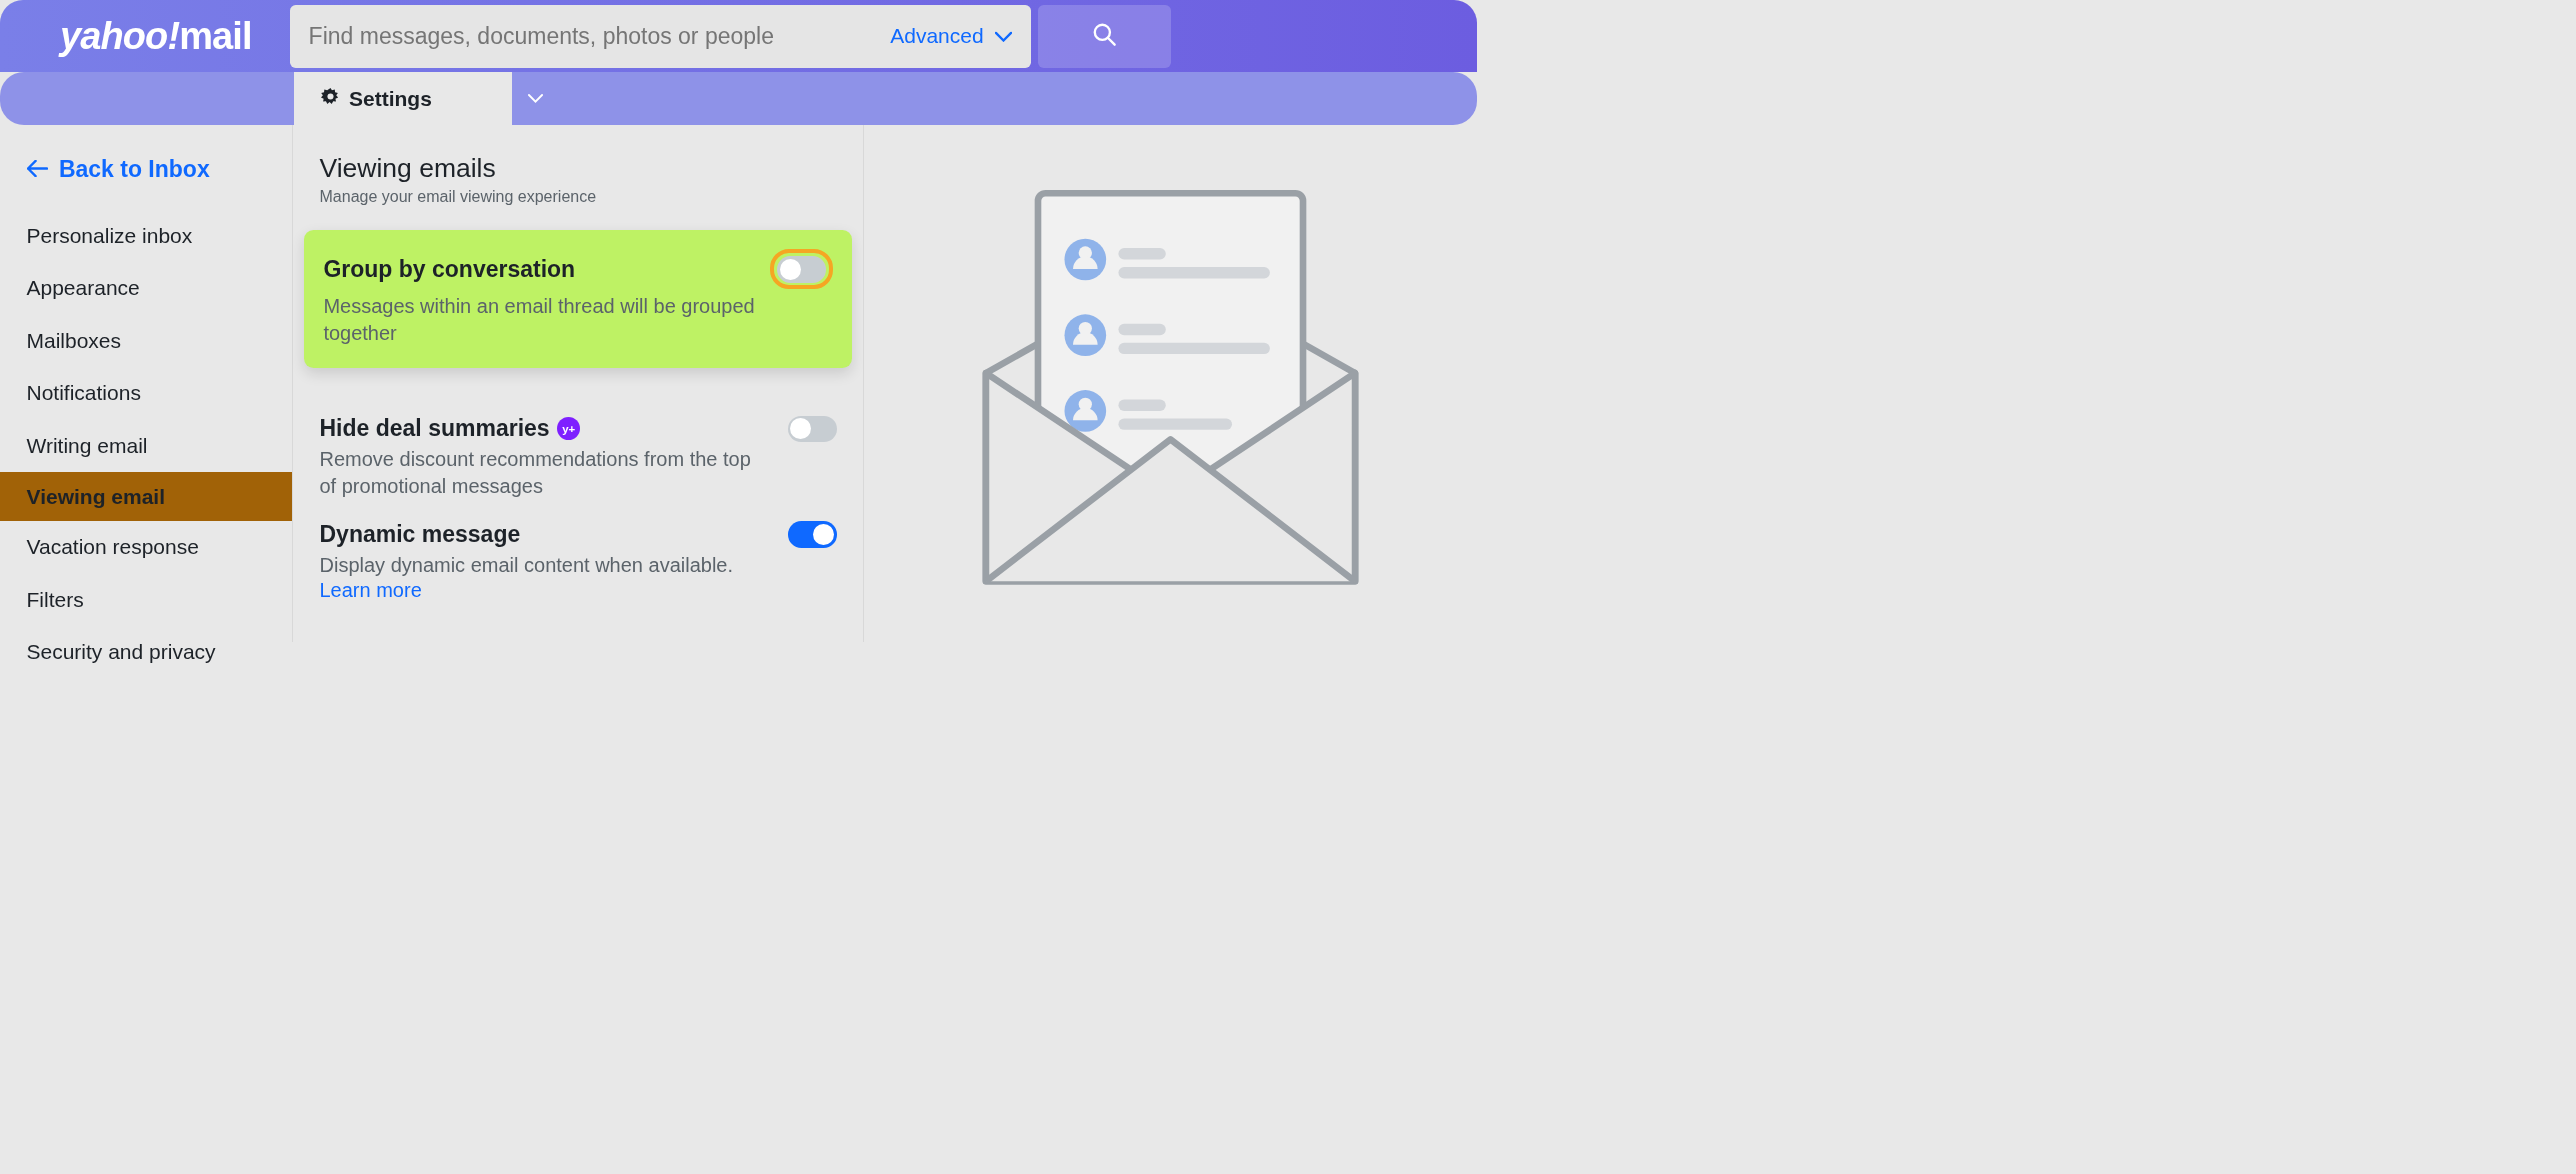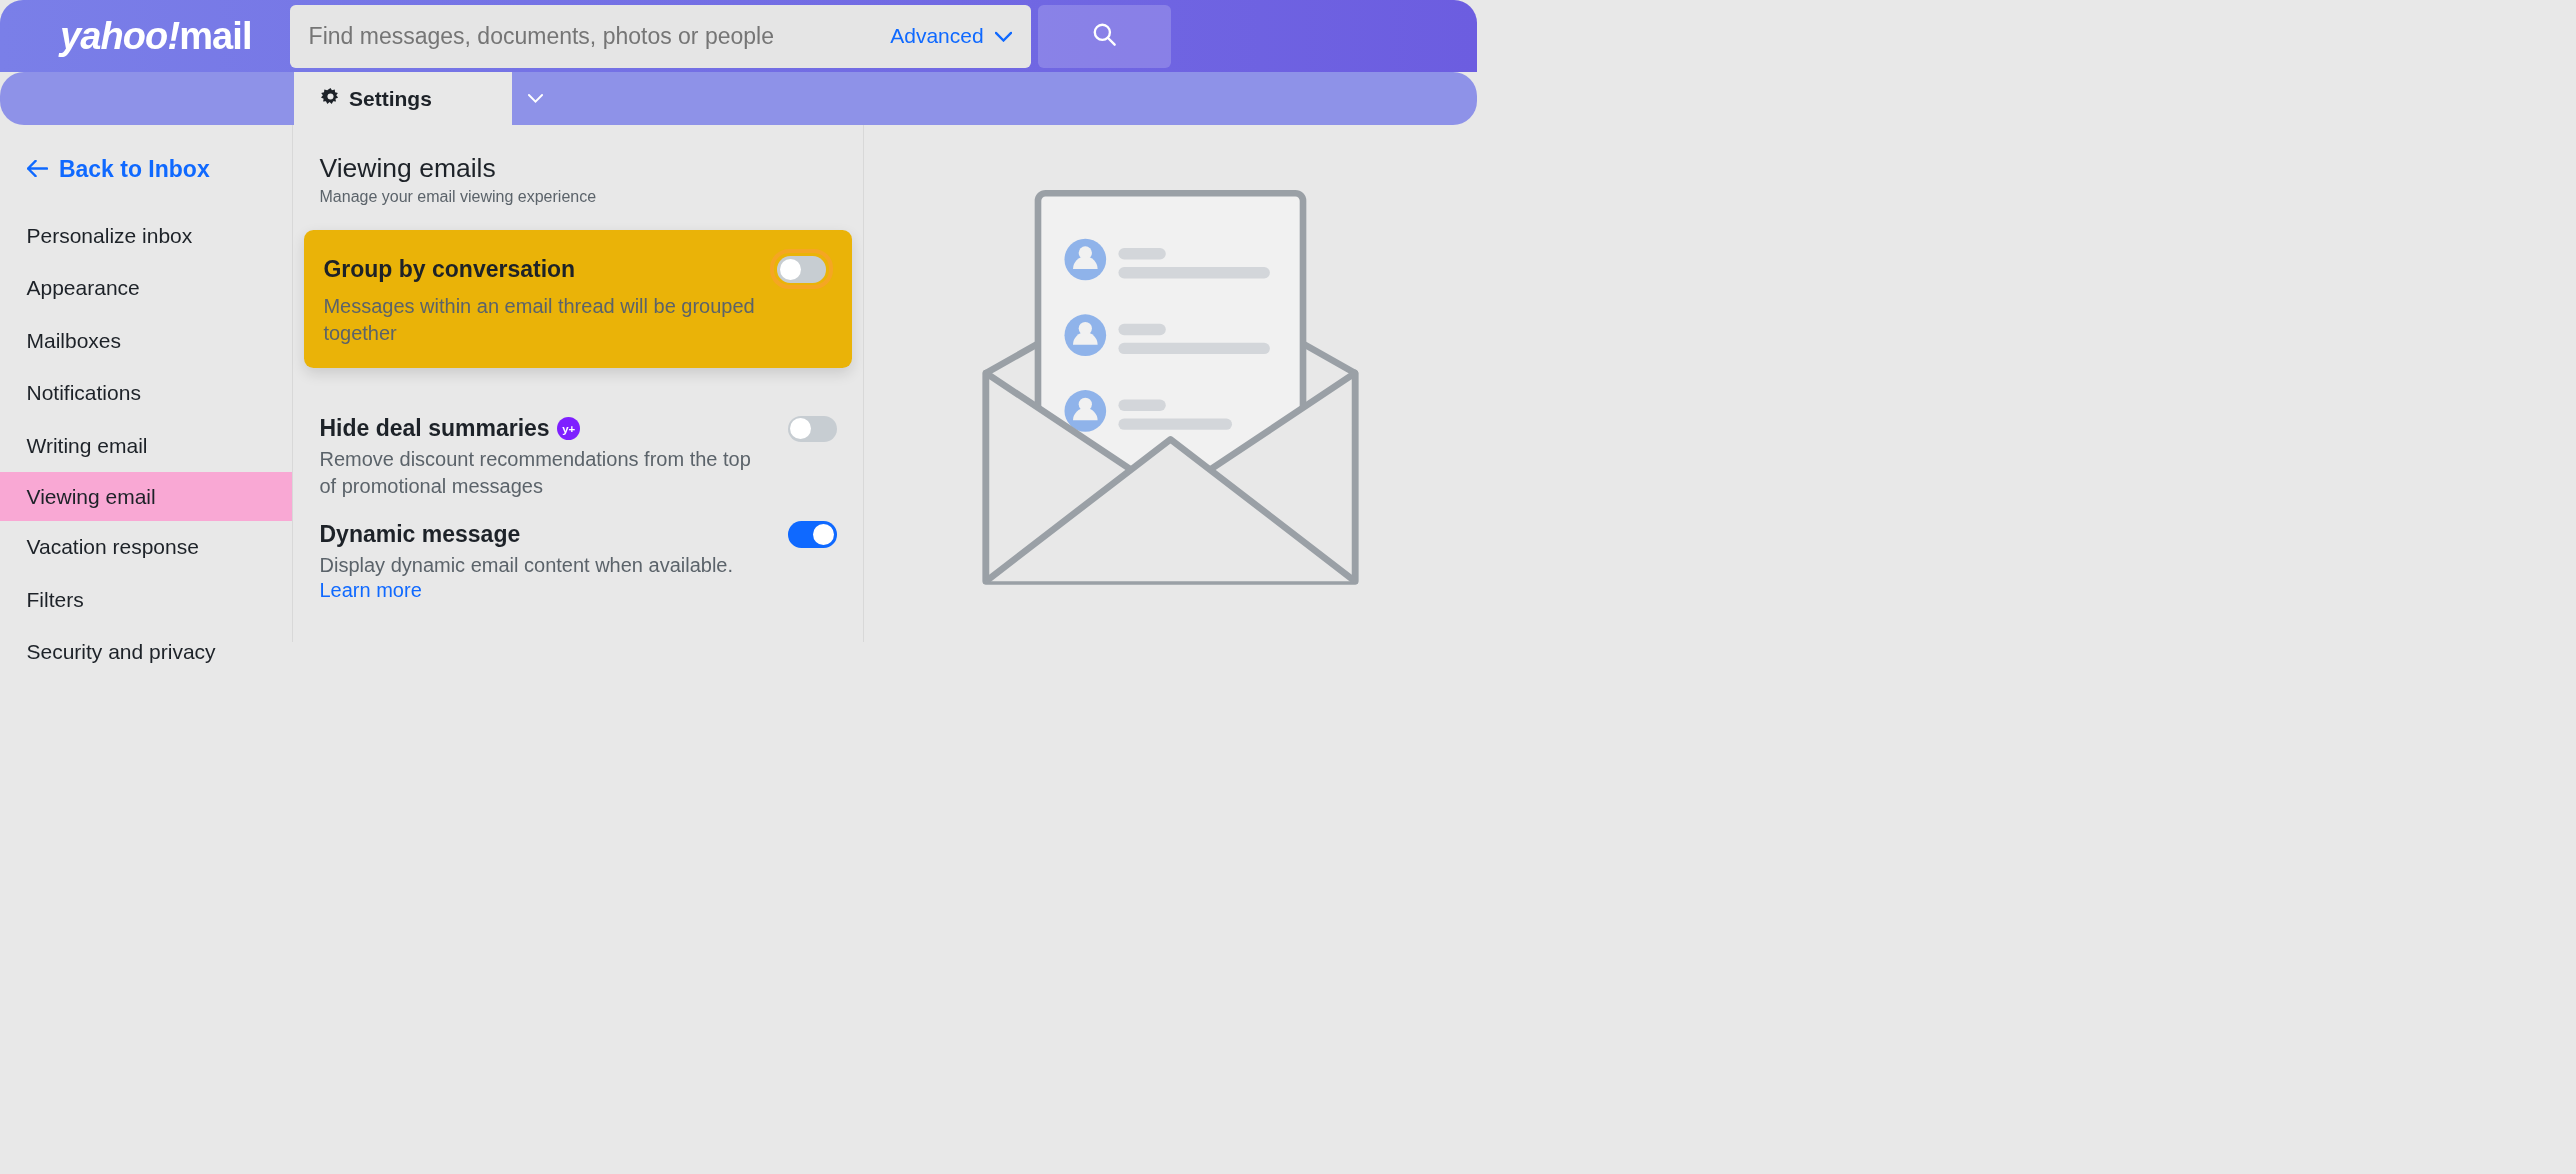--- a/index.html
+++ b/index.html
@@ -116,22 +116,22 @@
       cursor: pointer;
     }
     .sidebar-item {
       padding: 9.5px 26.5px;
       font-size: 21px;
       color: #1d2228;
       cursor: pointer;
       line-height: 1.6;
     }
     .sidebar-item.active {
-      background: #f9a8d4;
-      font-weight: 400;
+      background: #a16207;
+      font-weight: 700;
       padding: 7.6px 26.5px;
     }
     .main {
       flex: 1;
       display: flex;
       background: #e8e8e8;
       border-left: 0.9px solid #d8d8d8;
     }
     .settings-panel {
       width: 570px;
@@ -142,21 +142,21 @@
       font-weight: 400;
       color: #1d2228;
       padding: 0 26.5px;
     }
     .section-subtitle {
       font-size: 16px;
       color: #5b636a;
       padding: 3.8px 26.5px 24.6px;
     }
     .setting-card {
-      background: #eab308;
+      background: #bef264;
       border-radius: 9.5px;
       margin: 0 11.4px 19px;
       padding: 19px 19px 21px;
       box-shadow: 0 5.7px 13.3px rgba(0,0,0,0.12);
     }
     .setting-block { padding: 13.3px 26.5px 7.6px; }
     .setting-row {
       display: flex;
       justify-content: space-between;
       align-items: center;

